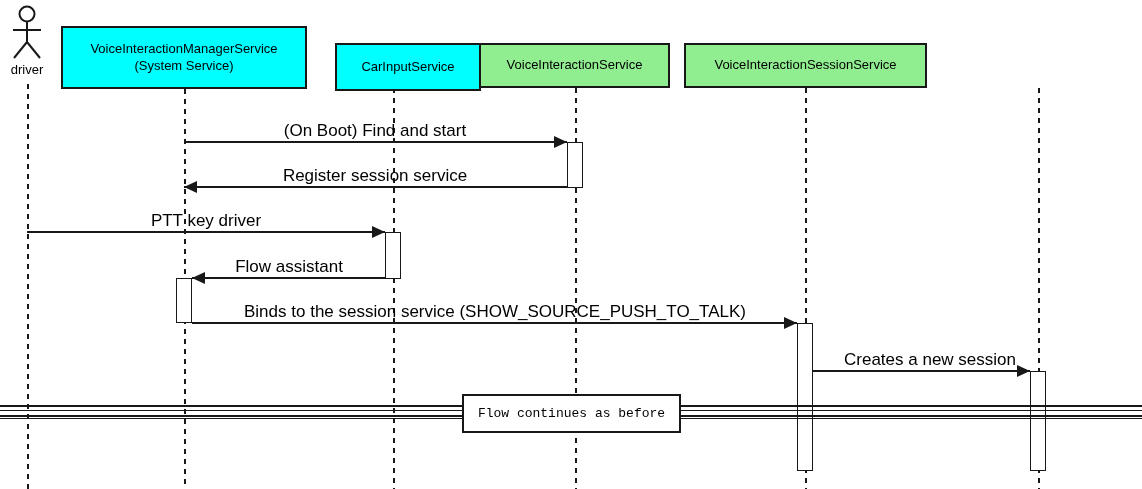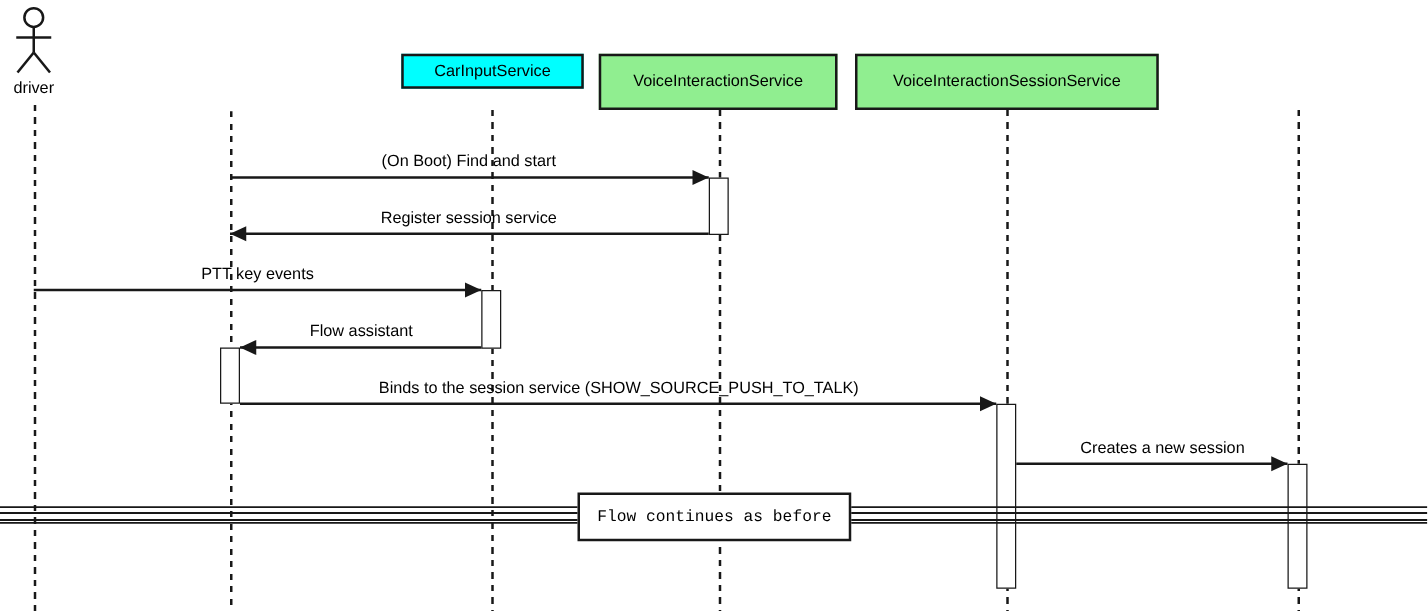--- a/index.html
+++ b/index.html
@@ -18,21 +18,21 @@
     font-size:13px;line-height:1.3;text-align:center;white-space:nowrap;
   }
   .pbox.green{background:#90ee90;}
   .act{
     position:absolute;width:16px;box-sizing:border-box;z-index:2;
     background:#ffffff;border:1.5px solid #181818;
   }
   .msg-line{position:absolute;height:1.5px;background:#181818;z-index:5;}
   .msg-label{
     position:absolute;transform:translateX(-50%);z-index:5;
-    font-size:13px;white-space:nowrap;
+    font-size:17px;white-space:nowrap;
   }
   .ah-r{
     position:absolute;width:0;height:0;z-index:5;
     border-top:6px solid transparent;border-bottom:6px solid transparent;
     border-left:13px solid #181818;
   }
   .ah-l{
     position:absolute;width:0;height:0;z-index:5;
     border-top:6px solid transparent;border-bottom:6px solid transparent;
     border-right:13px solid #181818;
@@ -70,21 +70,25 @@
   </svg>
   <div class="actor-label">driver</div>
 
   <div class="lifeline" style="left:27px;top:84px;height:405px"></div>
   <div class="lifeline" style="left:184px;top:89px;height:400px"></div>
   <div class="lifeline" style="left:393px;top:88px;height:401px"></div>
   <div class="lifeline" style="left:575px;top:88px;height:401px"></div>
   <div class="lifeline" style="left:805px;top:88px;height:401px"></div>
   <div class="lifeline" style="left:1038px;top:88px;height:401px"></div>
 
-  <div class="pbox" style="left:321px;top:43px;width:146px;height:28px">
+  <div class="pbox" style="left:61px;top:26px;width:246px;height:63px">
+    <span>VoiceInteractionManagerService</span>
+    <span>(System Service)</span>
+  </div>
+  <div class="pbox" style="left:335px;top:43px;width:146px;height:48px">
     <span>CarInputService</span>
   </div>
   <div class="pbox green" style="left:684px;top:43px;width:243px;height:45px">
     <span>VoiceInteractionSessionService</span>
   </div>
   <div class="pbox green" style="left:479px;top:43px;width:191px;height:45px">
     <span>VoiceInteractionService</span>
   </div>
 
   <div class="act" style="left:567px;top:142px;height:46px"></div>
@@ -99,21 +103,21 @@
   </div>
 
   <div class="msg-label" style="left:375px;top:121px">(On Boot) Find and start</div>
   <div class="msg-line" style="left:184px;top:141px;width:383px"></div>
   <div class="ah-r" style="left:554px;top:136px"></div>
 
   <div class="msg-label" style="left:375px;top:166px">Register session service</div>
   <div class="msg-line" style="left:184px;top:186px;width:383px"></div>
   <div class="ah-l" style="left:184px;top:181px"></div>
 
-  <div class="msg-label" style="left:206px;top:211px">PTT key events</div>
+  <div class="msg-label" style="left:206px;top:211px">PTT key driver</div>
   <div class="msg-line" style="left:27px;top:231px;width:358px"></div>
   <div class="ah-r" style="left:372px;top:226px"></div>
 
   <div class="msg-label" style="left:289px;top:257px">Flow assistant</div>
   <div class="msg-line" style="left:192px;top:277px;width:193px"></div>
   <div class="ah-l" style="left:192px;top:272px"></div>
 
   <div class="msg-label" style="left:495px;top:302px">Binds to the session service (SHOW_SOURCE_PUSH_TO_TALK)</div>
   <div class="msg-line" style="left:192px;top:322px;width:605px"></div>
   <div class="ah-r" style="left:784px;top:317px"></div>

